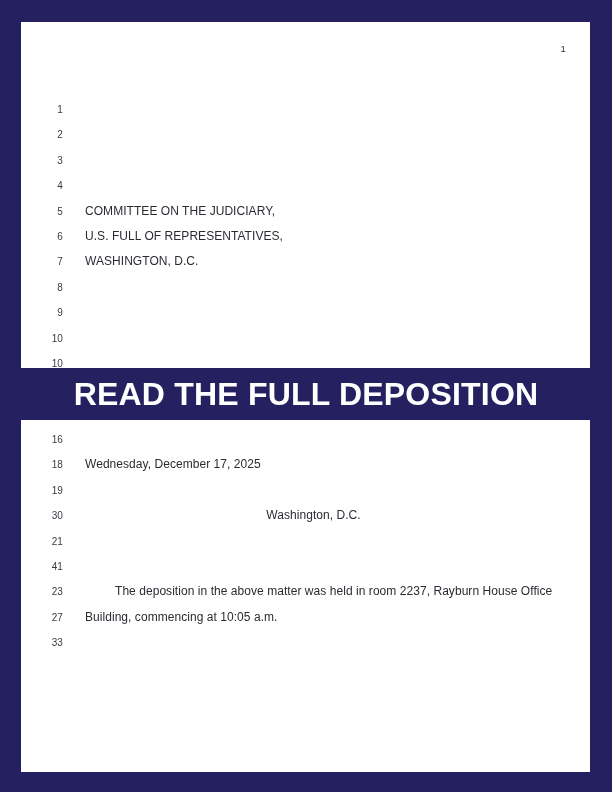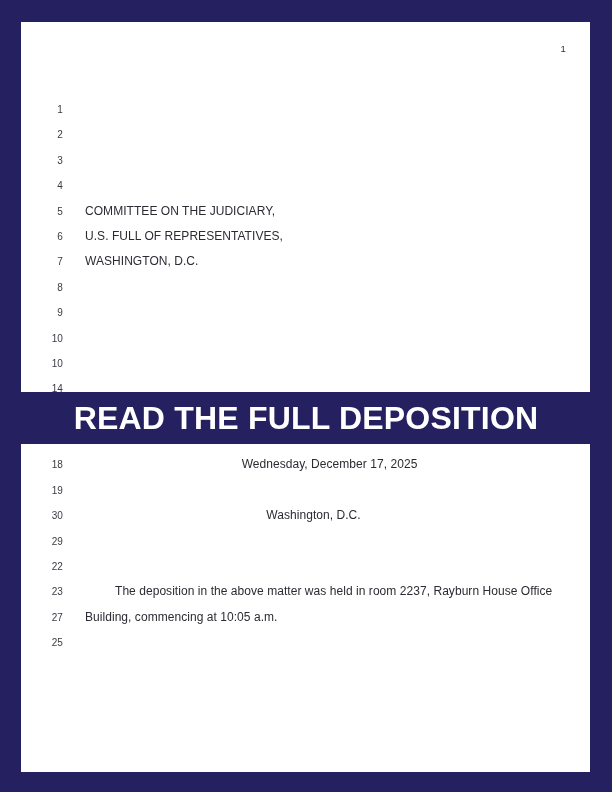--- a/index.html
+++ b/index.html
@@ -69,44 +69,42 @@
     color: #2b2b33;
     letter-spacing: 0.05px;
     white-space: pre;
   }
 
   .line-text.indent-para {
     left: 94px;
   }
 
   .line-text.centered {
-    left: 56px;
+    left: 64px;
     right: 8px;
-    text-align: center;
   }
 
   .line-text.centered-lower {
     left: 64px;
     right: 48px;
     text-align: center;
   }
 
   
   #cta-banner {
     position: absolute;
     left: 0;
     top: 368px;
     width: 612px;
     height: 52px;
     background: #252160;
     display: flex;
     align-items: center;
     justify-content: center;
     z-index: 5;
-    margin-top: 24px;
   }
 
   #cta-banner-label {
     color: #ffffff;
     font-size: 32px;
     font-weight: bold;
     letter-spacing: 0.2px;
     line-height: 1;
     white-space: pre;
   }
@@ -129,24 +127,24 @@
       <div class="transcript-line"><span class="line-number">8</span><span class="line-text"></span></div>
       <div class="transcript-line"><span class="line-number">9</span><span class="line-text"></span></div>
       <div class="transcript-line"><span class="line-number">10</span><span class="line-text"></span></div>
       <div class="transcript-line"><span class="line-number">10</span><span class="line-text"></span></div>
       <div class="transcript-line"><span class="line-number">14</span><span class="line-text"></span></div>
       <div class="transcript-line"><span class="line-number">15</span><span class="line-text"></span></div>
       <div class="transcript-line"><span class="line-number">16</span><span class="line-text"></span></div>
       <div class="transcript-line"><span class="line-number">18</span><span class="line-text centered">Wednesday, December 17, 2025</span></div>
       <div class="transcript-line"><span class="line-number">19</span><span class="line-text"></span></div>
       <div class="transcript-line"><span class="line-number">30</span><span class="line-text centered-lower">Washington, D.C.</span></div>
-      <div class="transcript-line"><span class="line-number">29</span><span class="line-text"></span></div>
-      <div class="transcript-line"><span class="line-number">22</span><span class="line-text"></span></div>
+      <div class="transcript-line"><span class="line-number">21</span><span class="line-text"></span></div>
+      <div class="transcript-line"><span class="line-number">41</span><span class="line-text"></span></div>
       <div class="transcript-line"><span class="line-number">23</span><span class="line-text indent-para">The deposition in the above matter was held in room 2237, Rayburn House Office</span></div>
       <div class="transcript-line"><span class="line-number">27</span><span class="line-text">Building, commencing at 10:05 a.m.</span></div>
-      <div class="transcript-line"><span class="line-number">25</span></div>
+      <div class="transcript-line"><span class="line-number">33</span></div>
     </div>
 
 </div>
 
 <div id="cta-banner">
   <span id="cta-banner-label">READ THE FULL DEPOSITION</span>
 </div>
 
 </body></html>

